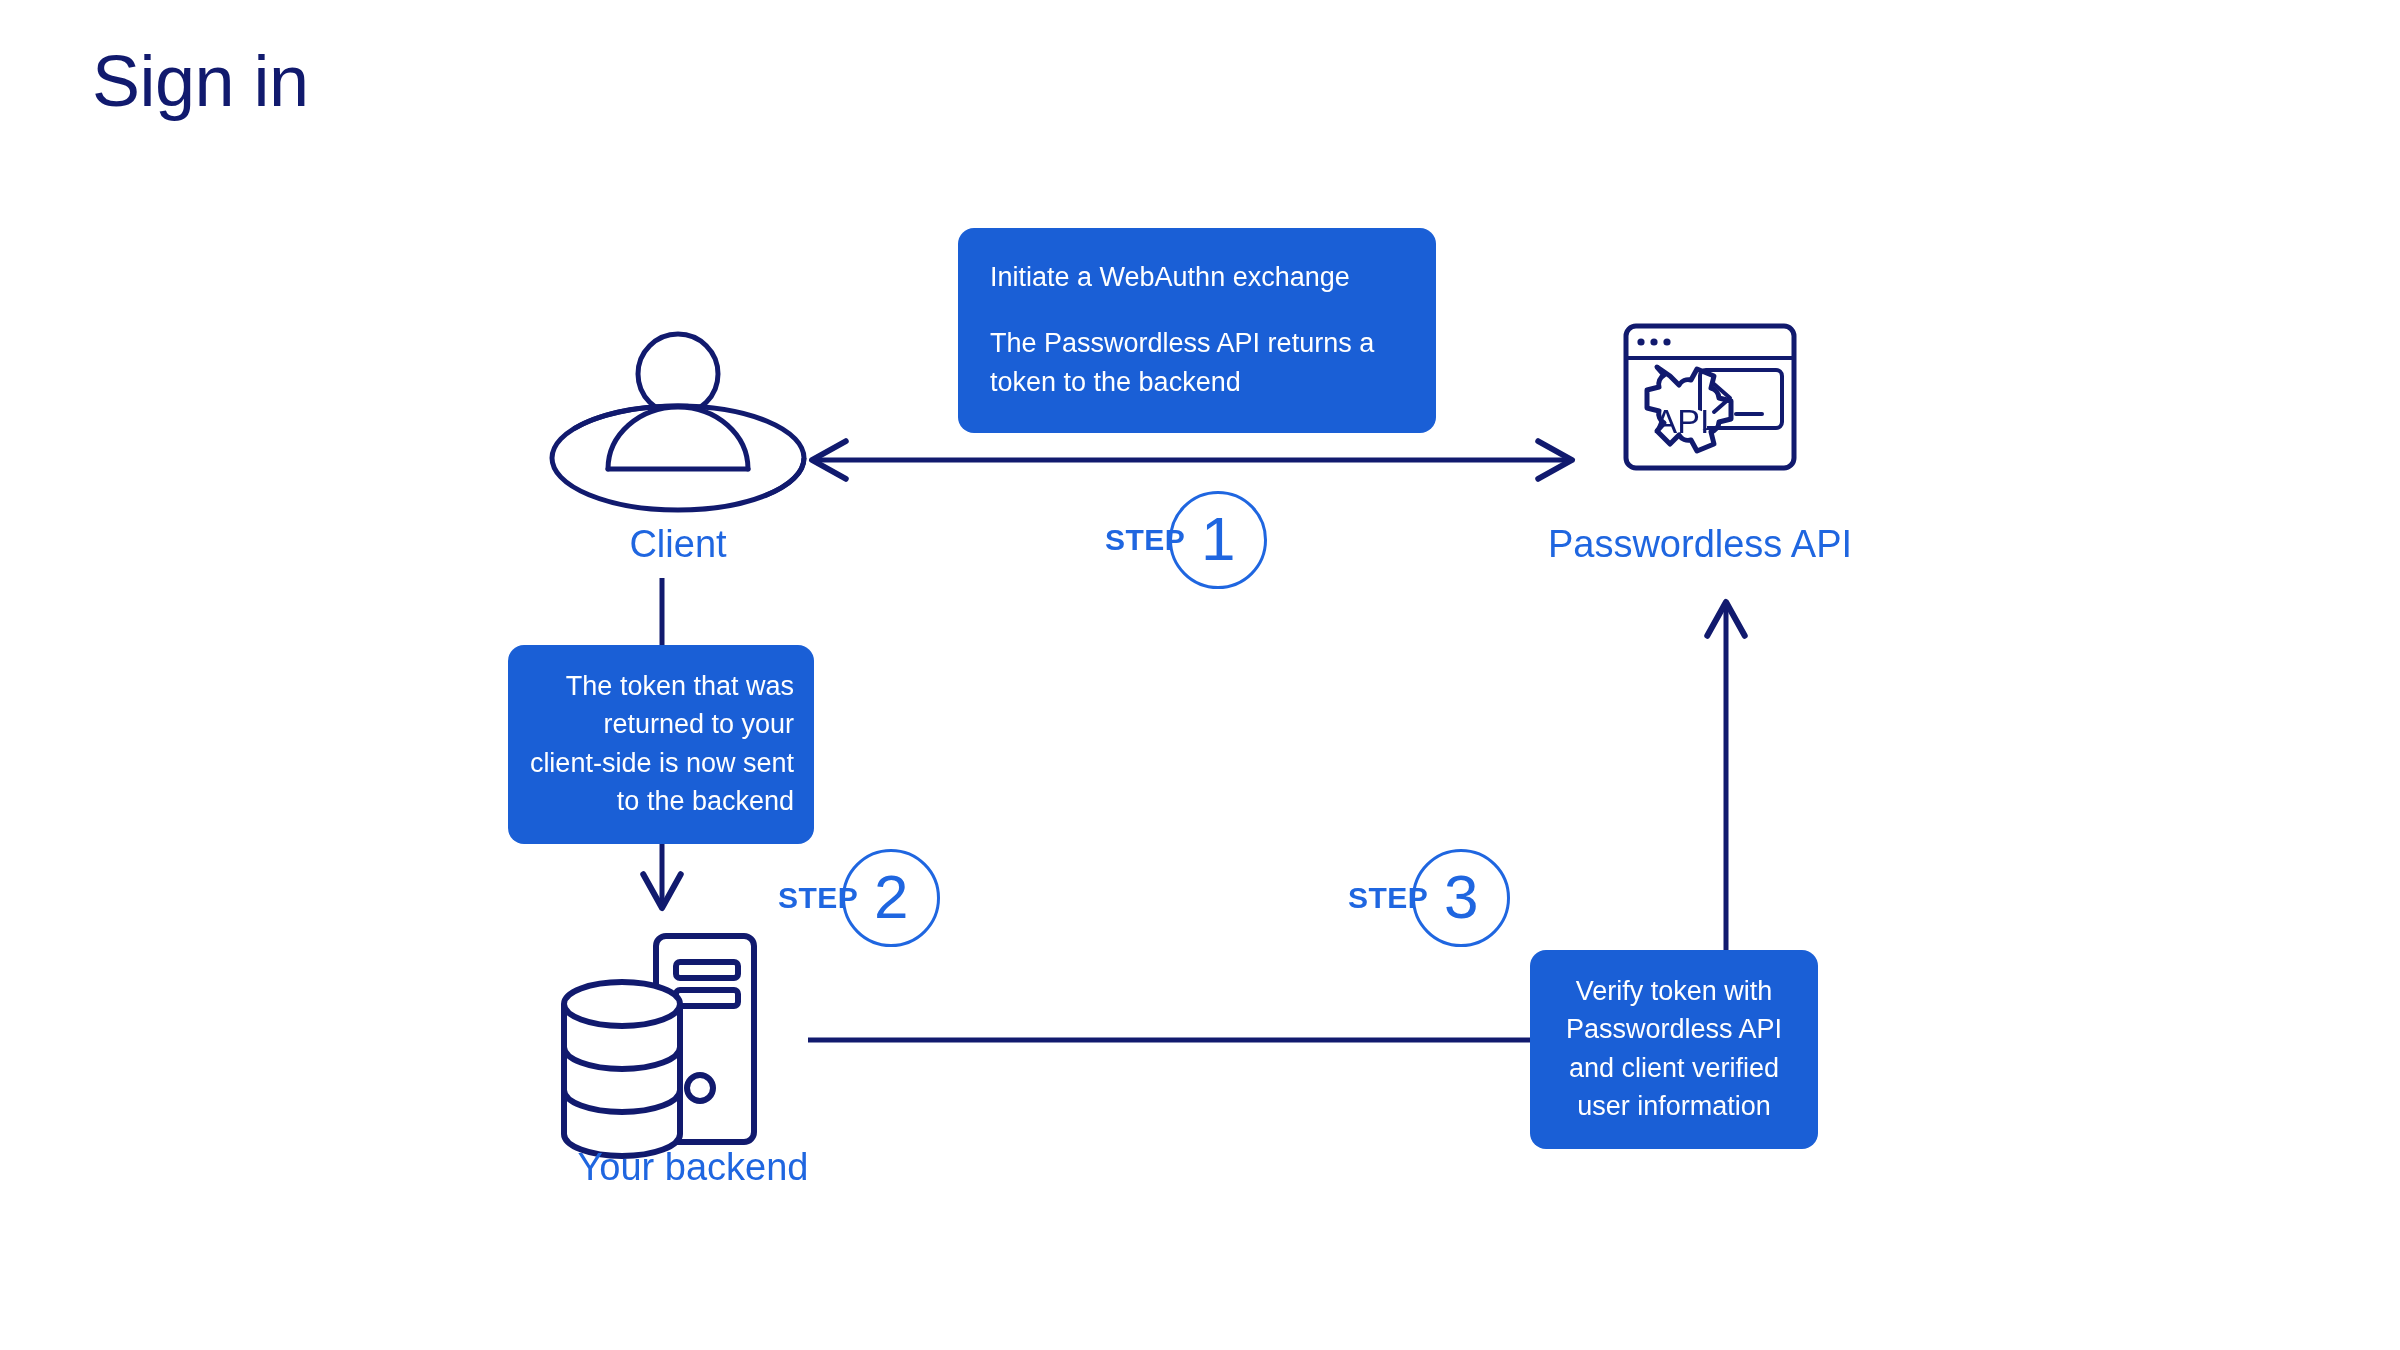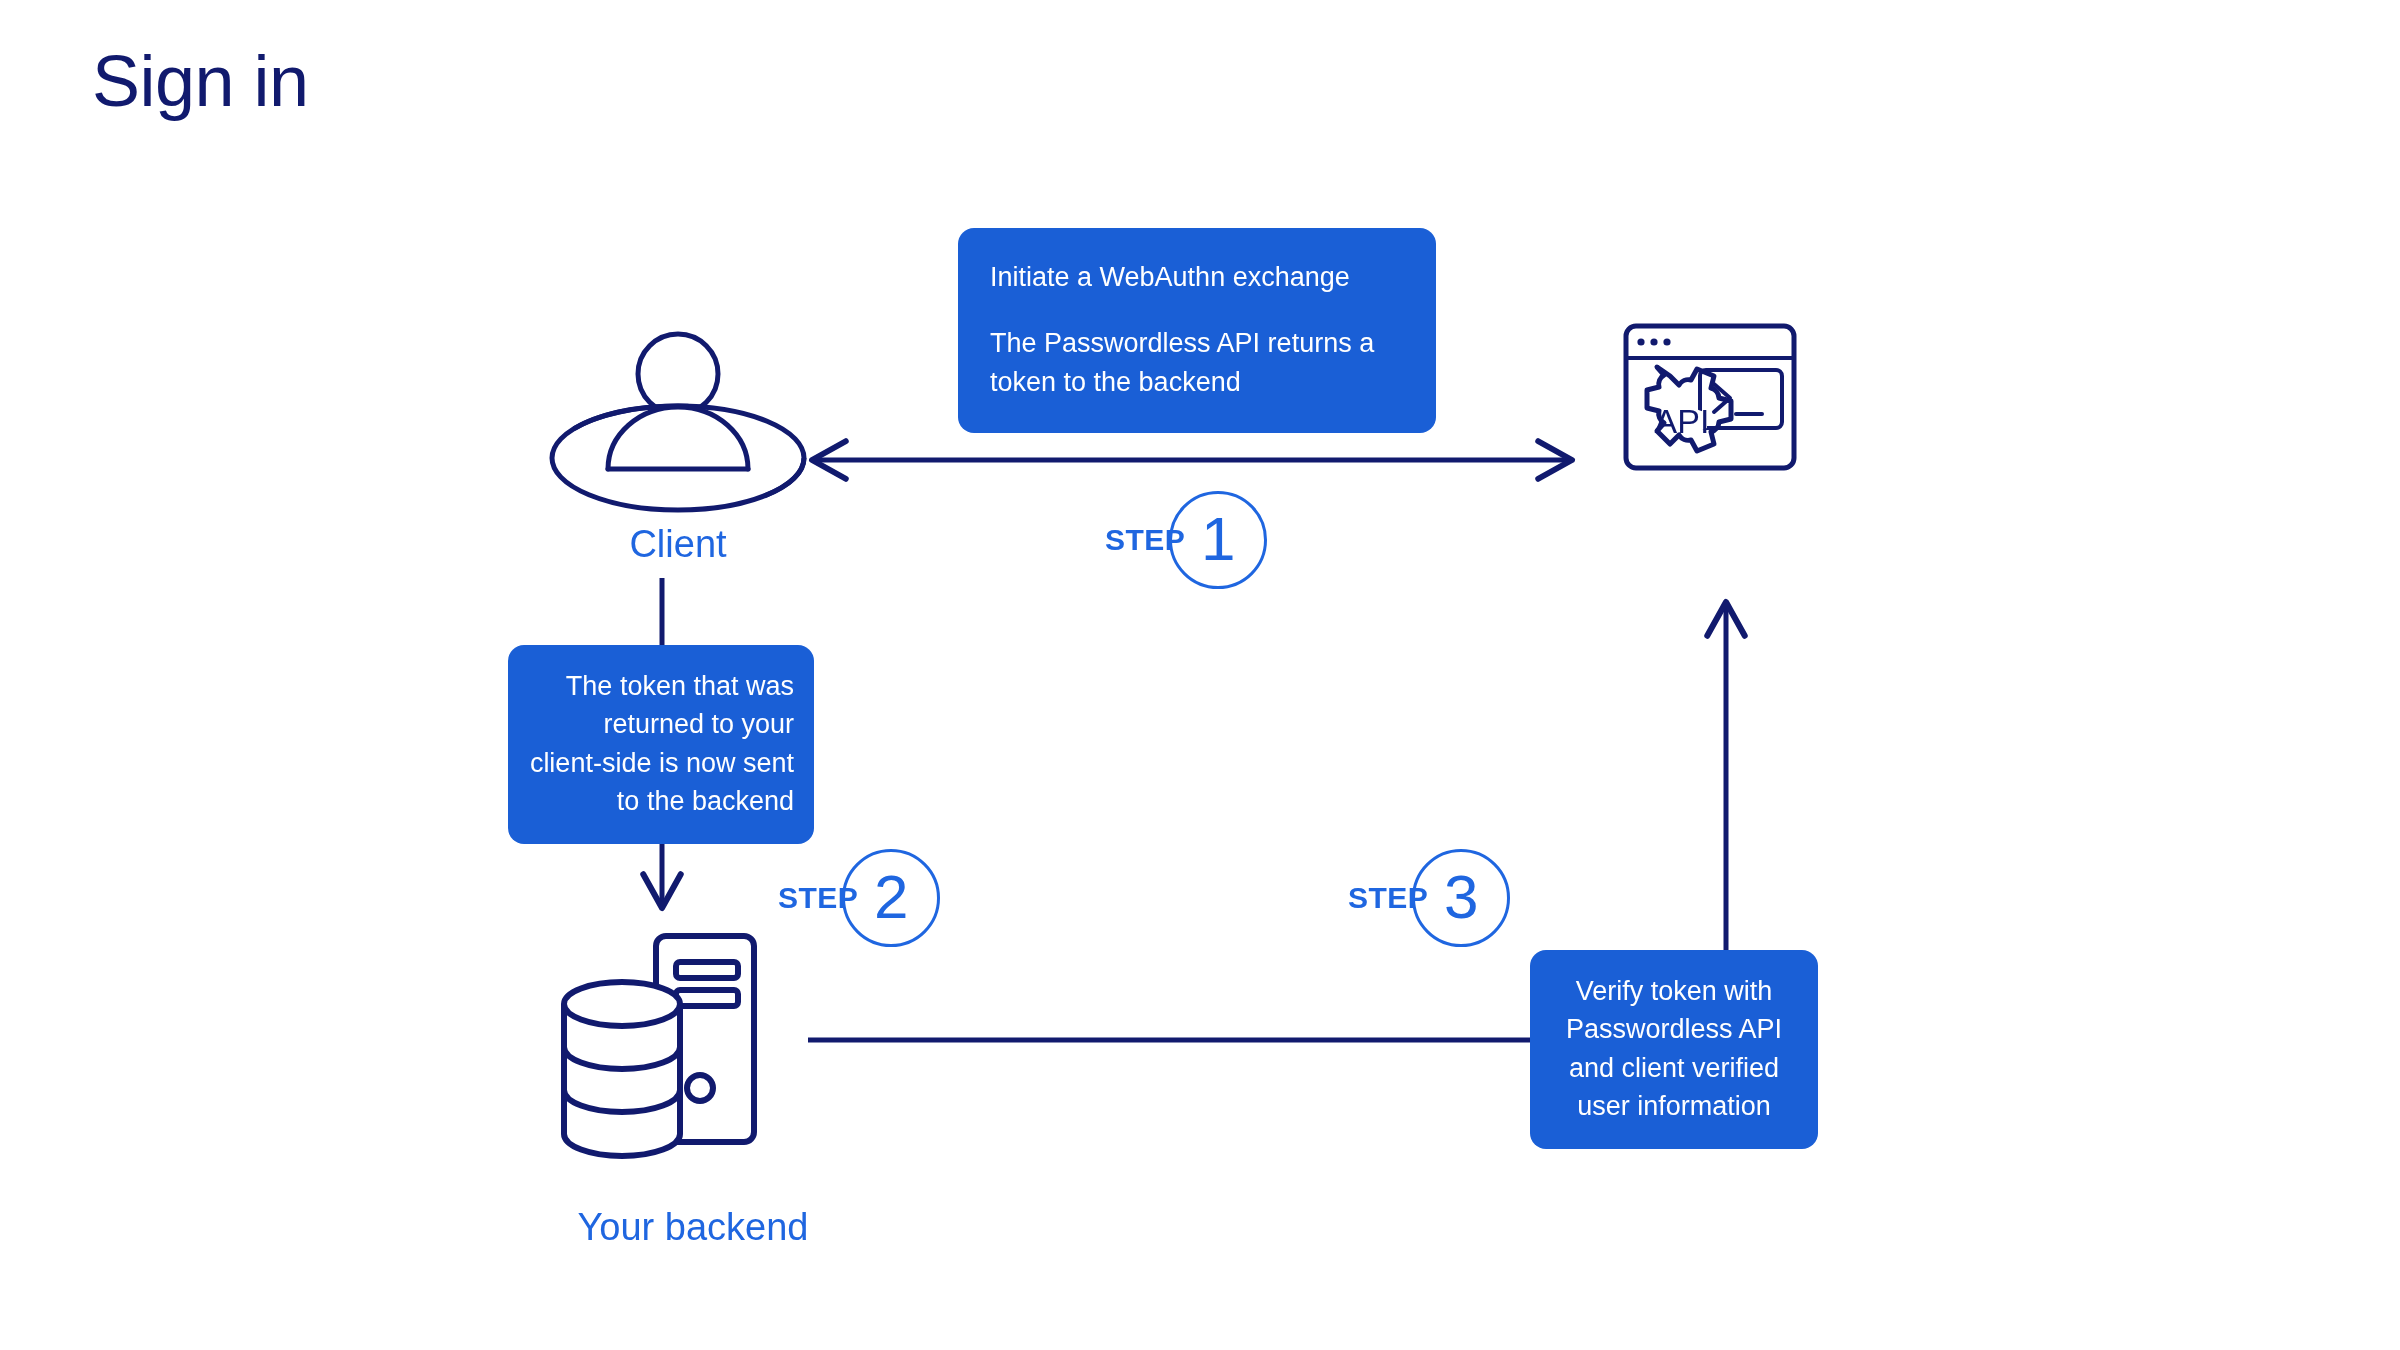--- a/index.html
+++ b/index.html
@@ -54,21 +54,21 @@
     line-height: 1;
   }
 
   #client-node   { left: 548px; top: 330px; width: 260px; height: 190px; }
   #client-label  { left: 488px; top: 525px; width: 380px; }
 
   #api-node      { left: 1596px; top: 320px; width: 205px; height: 190px; }
   #api-label     { left: 1460px; top: 525px; width: 480px; }
 
   #backend-node  { left: 548px; top: 930px; width: 230px; height: 240px; }
-  #backend-label { left: 458px; top: 1208px; width: 470px; }
+  #backend-label { left: 458px; top: 1148px; width: 470px; }
 
   
   .callout {
     position: absolute;
     background: #1a5fd6;
     color: #ffffff;
     border-radius: 16px;
     box-sizing: border-box;
     font-size: 27px;
     line-height: 1.42;
@@ -209,20 +209,21 @@
                  l 9 9 a 11 11 0 0 1 12 -5 l 6 -11 l 17 7 l -3 12
                  a 11 11 0 0 1 8 10 l 12 3 l 0 18 l -12 3
                  a 11 11 0 0 1 -8 10 l 3 12 l -17 7 l -6 -11
                  a 11 11 0 0 1 -12 -5 l -9 9 l -13 -13 l 7 -8
                  a 11 11 0 0 1 -5 -12 l -12 -3 l 0 -18 l 12 -3
                  a 11 11 0 0 1 5 -12 l -7 -8 Z" stroke-linecap="round"></path>
       </g>
       <text x="86" y="113" text-anchor="middle" font-family="Liberation Sans, sans-serif" font-size="34" fill="#111a6e" font-weight="400">API</text>
     </svg>
   </div>
+  <div class="node-label" id="api-label">Passwordless API</div>
 
   <div class="node" id="backend-node">
     <svg width="230" height="240" viewBox="0 0 230 240" xmlns="http://www.w3.org/2000/svg">
 
       <rect x="108" y="6" width="98" height="206" rx="10" ry="10" fill="#ffffff" stroke="#111a6e" stroke-width="6"></rect>
       <rect x="128" y="32" width="62" height="16" rx="4" ry="4" fill="#ffffff" stroke="#111a6e" stroke-width="6"></rect>
       <rect x="128" y="60" width="62" height="16" rx="4" ry="4" fill="#ffffff" stroke="#111a6e" stroke-width="6"></rect>
       <circle cx="152" cy="158" r="13" fill="#ffffff" stroke="#111a6e" stroke-width="6"></circle>
 
       <path d="M 16 74 L 16 204 a 58 22 0 0 0 116 0 L 132 74 Z" fill="#ffffff" stroke="none"></path>

